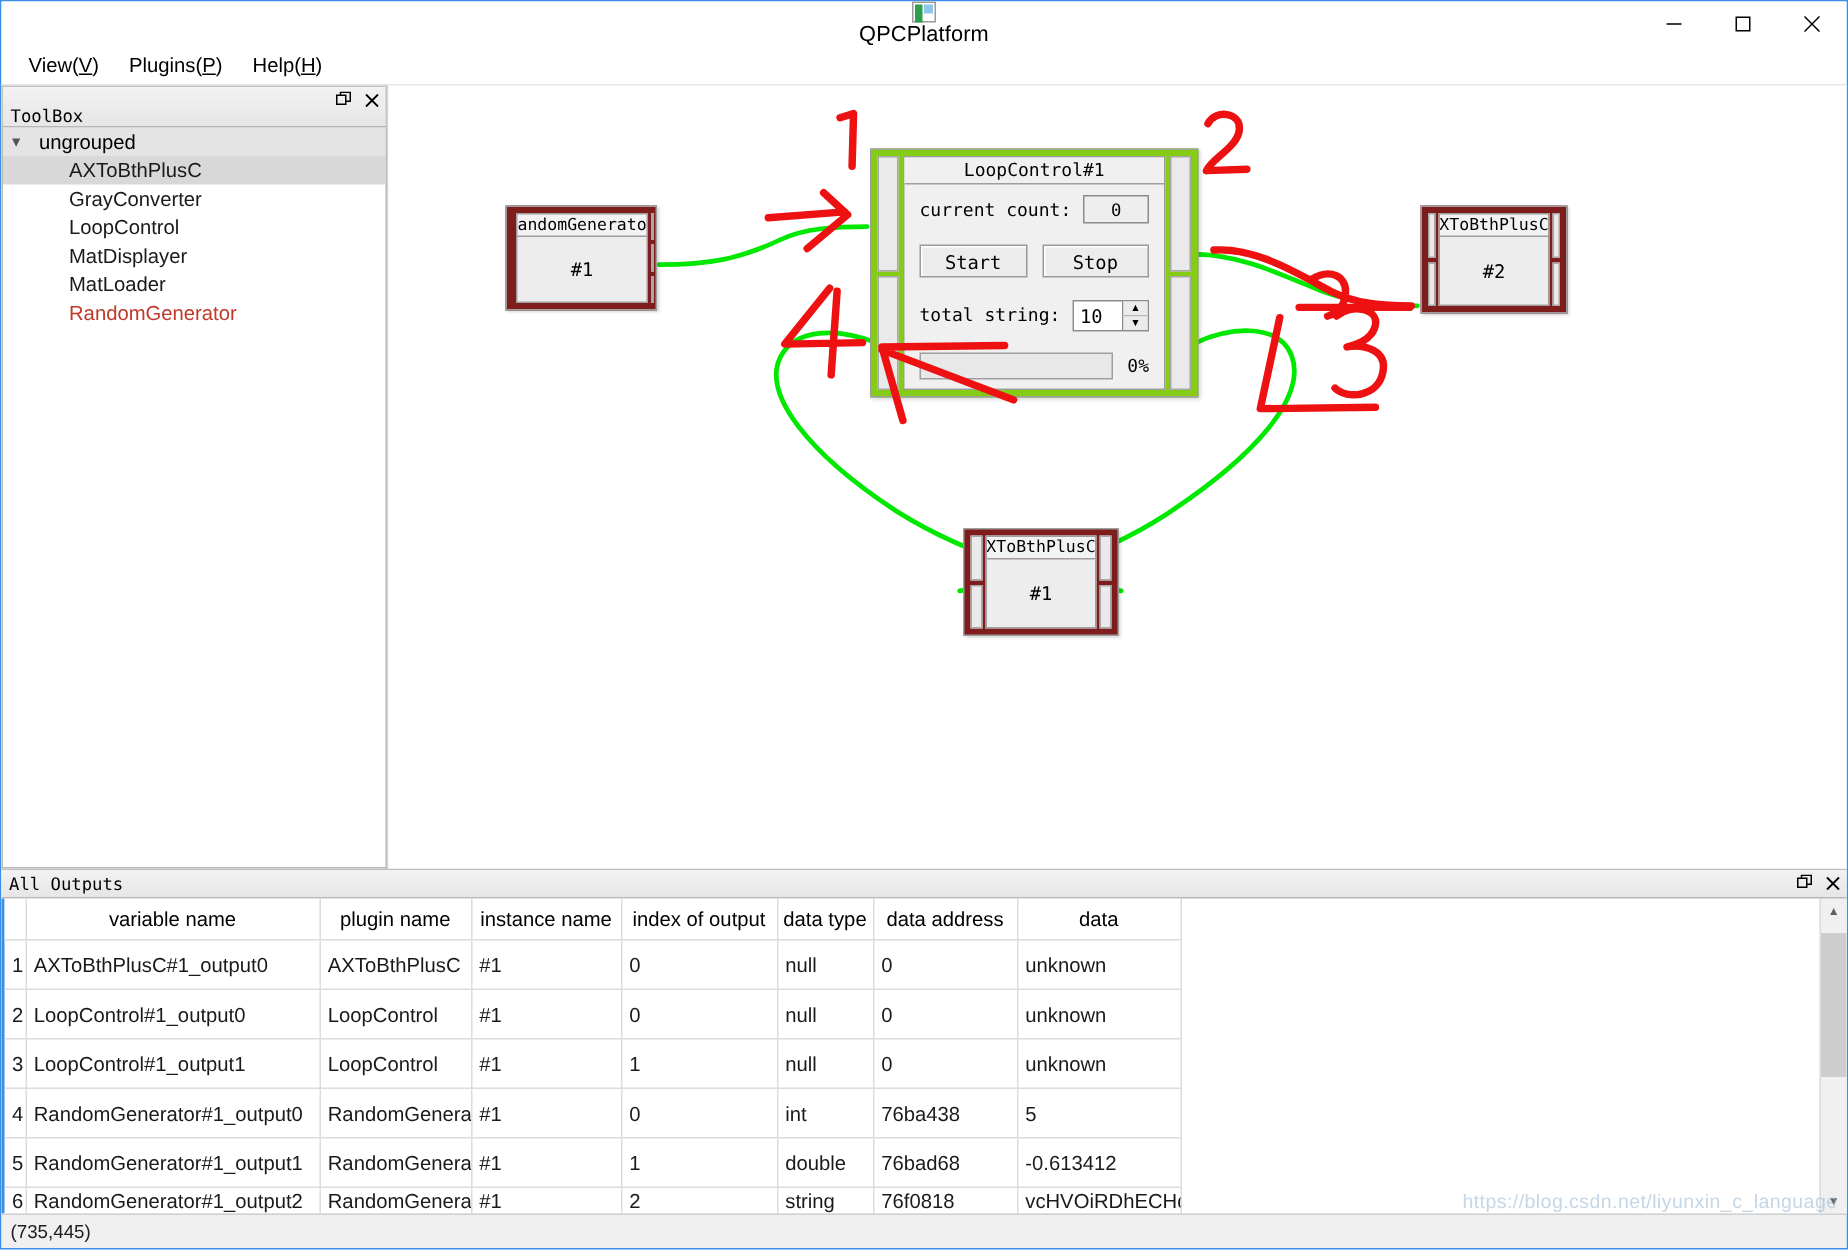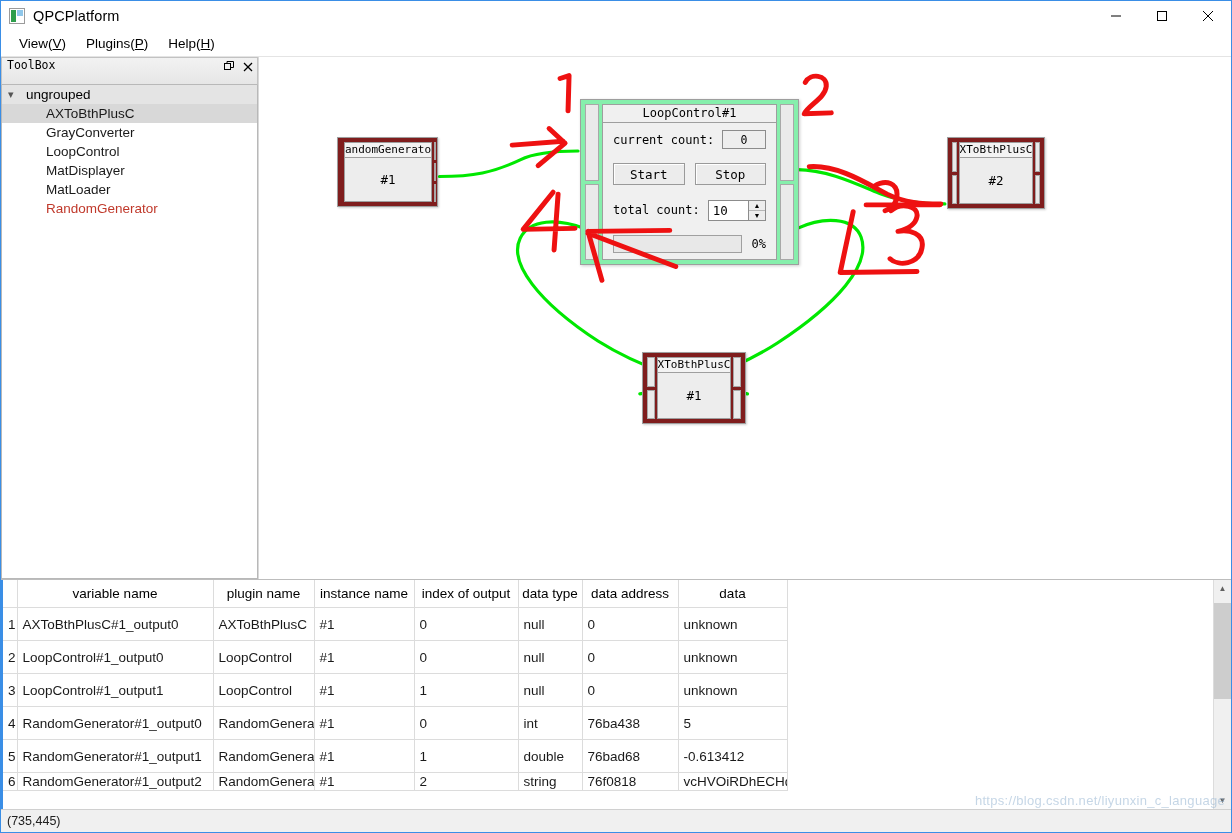--- a/index.html
+++ b/index.html
@@ -20,20 +20,21 @@
     background: #ffffff;
     display: flex; flex-direction: column;
   }
 
   
   .titlebar {
     height: 30px; min-height: 30px;
     background: #ffffff;
     display: flex; align-items: center;
     position: relative;
+    flex-direction: column;
   }
   .title-icon {
     width: 16px; height: 16px;
     margin-left: 8px; margin-right: 8px;
     background: #ffffff;
     border: 1px solid #9b9b9b;
     position: relative;
     box-sizing: border-box;
   }
   .title-icon::before {
@@ -89,21 +90,21 @@
     width: 257px; min-width: 257px;
     display: flex; flex-direction: column;
     border-right: 1px solid #d9d9d9;
     background: #ffffff;
   }
   .dock-header {
     height: 28px; min-height: 20px;
     background: linear-gradient(#f2f2f2, #e6e6e6);
     border: 1px solid #c2c2c2;
     border-bottom: 1px solid #b8b8b8;
-    display: flex; align-items: flex-start;
+    display: flex; align-items: flex-end;
     box-sizing: border-box;
     position: relative;
   }
   .dock-title {
     font-family: "DejaVu Sans Mono", monospace;
     font-size: 11.5px; color: #000;
     padding-left: 5px;
   }
   .dock-hdr-btns {
     position: absolute; right: 2px; top: 1px;
@@ -201,21 +202,21 @@
     box-sizing: border-box;
     display: flex; align-items: center; justify-content: center;
     font-family: "DejaVu Sans Mono", monospace;
     font-size: 12.5px;
     color: #000;
   }
 
   
   .loopnode {
     position: absolute;
-    background: #86efac;
+    background: #84cc16;
     border: 1px solid #9e9e9e;
     box-sizing: border-box;
     display: flex;
     padding: 4px;
     box-shadow: 1px 1px 3px rgba(0,0,0,.2);
   }
   .loop-inner {
     flex: 1;
     display: flex; flex-direction: column;
     margin: 0 3px;
@@ -523,21 +524,21 @@
           <div class="loop-content">
             <div class="lrow">
               <span class="llabel">current count:</span>
               <span class="lfield">0</span>
             </div>
             <div class="lbtnrow">
               <div class="lbtn">Start</div>
               <div class="lbtn">Stop</div>
             </div>
             <div class="lrow">
-              <span class="llabel">total count:</span>
+              <span class="llabel">total string:</span>
               <span class="lspinwrap">
                 <span class="lspin-val">10</span>
                 <span class="lspin-btns">
                   <span class="lspin-btn">▲</span>
                   <span class="lspin-btn">▼</span>
                 </span>
               </span>
             </div>
             <div class="lprogrow">
               <span class="lprog"></span>
@@ -600,20 +601,37 @@
 
           <path d="M330,178 L412,177 M330,180 L418,214 M330,178 L344,228"></path>
 
           <path d="M596,158 L583,220 L660,219"></path>
         </g>
       </svg>
     </div>
   </div>
 
   <div class="outdock">
+    <div class="out-header">
+      <div class="out-title">All Outputs</div>
+      <div class="dock-hdr-btns">
+        <div class="hdr-btn">
+          <svg width="11" height="11" viewBox="0 0 11 11">
+              <rect x="0.5" y="2.5" width="6" height="6" fill="none" stroke="#000" stroke-width="1"></rect>
+              <polyline points="3,2.5 3,0.5 9.5,0.5 9.5,6.5 6.5,6.5" fill="none" stroke="#000" stroke-width="1"></polyline>
+            </svg>
+        </div>
+        <div class="hdr-btn">
+          <svg width="10" height="10" viewBox="0 0 10 10">
+              <line x1="1" y1="1" x2="9" y2="9" stroke="#000" stroke-width="1.2"></line>
+              <line x1="9" y1="1" x2="1" y2="9" stroke="#000" stroke-width="1.2"></line>
+            </svg>
+        </div>
+      </div>
+    </div>
     <div class="out-body">
       <div class="tablewrap">
         <table class="grid">
           <colgroup>
             <col style="width:14px">
               <col style="width:196px">
               <col style="width:101px">
             <col style="width:100px">
               <col style="width:104px">
               <col style="width:64px">

